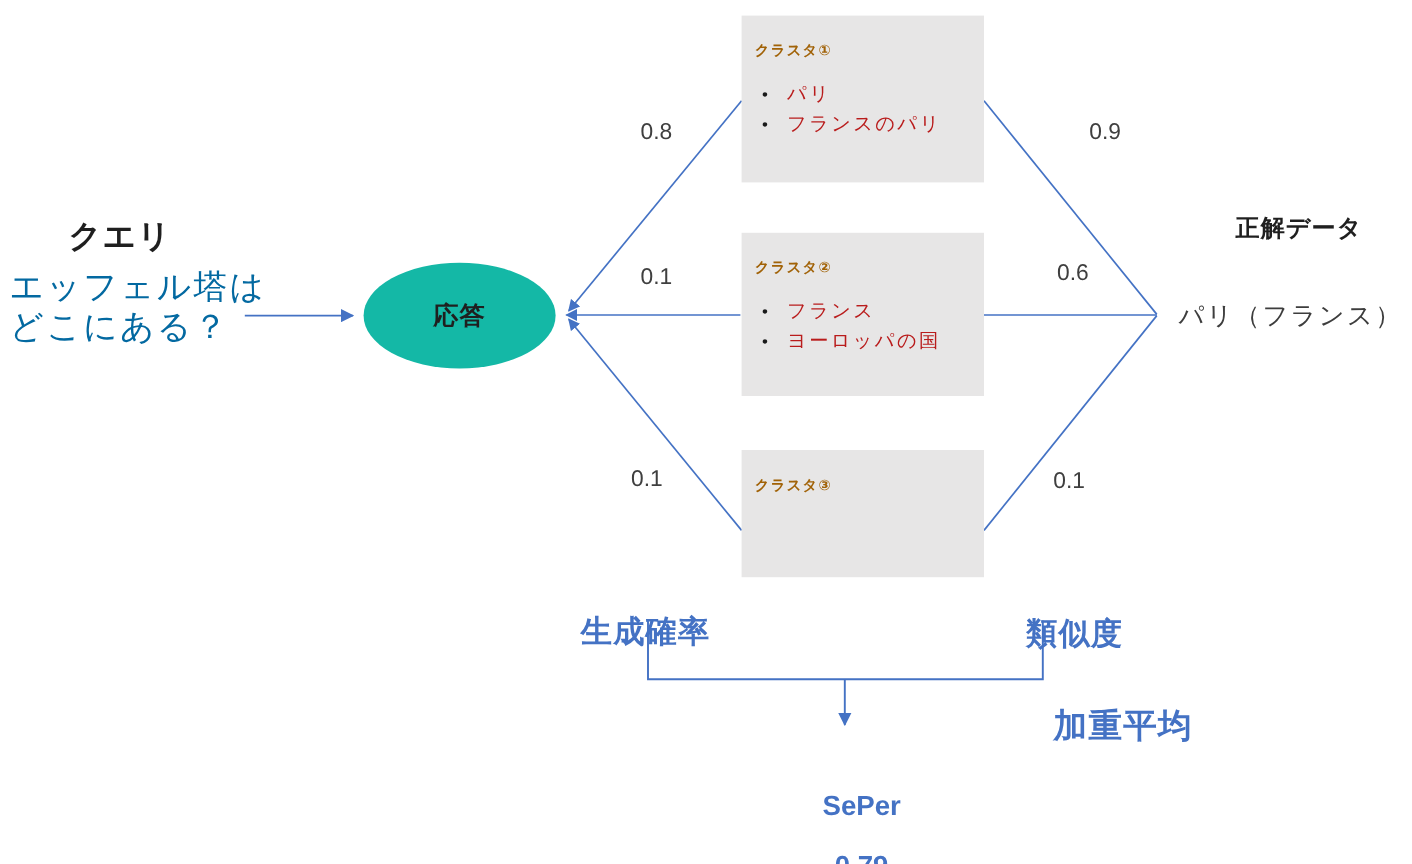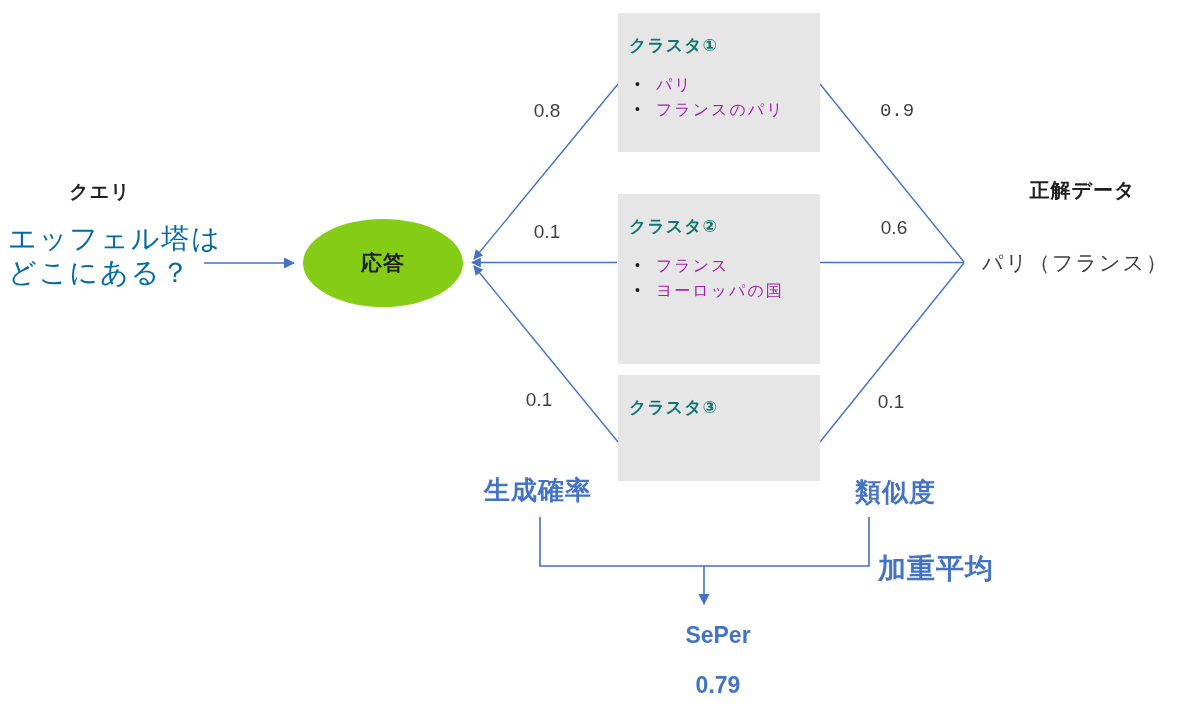--- a/index.html
+++ b/index.html
@@ -9,84 +9,84 @@
     background:#ffffff;
     font-family:"Liberation Sans","DejaVu Sans",sans-serif;
     overflow:hidden;
   }
   #wires{position:absolute;left:0;top:0;z-index:1;}
   .layer{position:absolute;z-index:2;}
 
   
   .query-heading{
     left:40px;top:179px;width:120px;
-    text-align:center;font-size:19px;font-weight:bold;color:#1f1f1f;
+    text-align:center;font-size:27px;font-weight:bold;color:#1f1f1f;
     letter-spacing:1px;
   }
   .query-text{
     left:8px;top:222px;width:240px;
     font-size:28px;line-height:34px;color:#0369a1;letter-spacing:2px;
   }
 
   
   .response-ellipse{
     left:303px;top:219px;width:160px;height:88px;
-    background:#84cc16;border-radius:50%;
+    background:#14b8a6;border-radius:50%;
     display:flex;align-items:center;justify-content:center;
   }
   .response-ellipse span{
     font-size:21px;font-weight:bold;color:#1f1f1f;letter-spacing:1px;
   }
 
   
   .cluster{
     width:202px;height:139px;background:#E7E6E6;
     box-sizing:border-box;padding:21px 8px 0 11px;
   }
   .cluster .title{
-    font-size:17px;font-weight:bold;color:#0f766e;letter-spacing:1px;
+    font-size:12px;font-weight:bold;color:#a16207;letter-spacing:1px;
   }
   .cluster .bullets{margin-top:15px;}
   .bullet{
     display:flex;align-items:flex-start;
-    font-size:16px;line-height:25px;color:#a21caf;letter-spacing:2px;
+    font-size:16px;line-height:25px;color:#b91c1c;letter-spacing:2px;
   }
   .bullet::before{
     content:"\2022";
     color:#1a1a1a;font-size:14px;line-height:25px;
     margin:0 14px 0 6px;
   }
   #cluster-1{left:618px;top:13px;}
-  #cluster-2{left:618px;top:194px;height:170px;}
+  #cluster-2{left:618px;top:194px;height:136px;}
   #cluster-3{left:618px;top:375px;height:106px;}
 
   
   .weight{
     font-size:19px;color:#3f3f3f;
     transform:translate(-50%,-50%);white-space:nowrap;
   }
   #w-gen-1{left:547px;top:111px;}
   #w-gen-2{left:547px;top:232px;}
   #w-gen-3{left:539px;top:400px;}
-  #w-sim-1{left:897px;top:111px;font-family:Liberation Mono, monospace;}
+  #w-sim-1{left:921px;top:111px;}
   #w-sim-2{left:894px;top:228px;}
   #w-sim-3{left:891px;top:402px;}
 
   
   .gt-heading{
     left:1005px;top:177px;width:155px;text-align:center;
     font-size:20px;font-weight:bold;color:#1f1f1f;letter-spacing:1px;
   }
   .gt-text{
     left:982px;top:249px;font-size:21px;color:#3d3d3d;letter-spacing:2px;
     white-space:nowrap;
   }
 
   
-  .blue-label{color:#4472C4;font-weight:bold;white-space:nowrap;}
+  .blue-label{color:#4472C4;font-weight:bold;white-space:nowrap;margin-top:36px;}
   #lbl-genprob{left:484px;top:473px;font-size:26px;letter-spacing:1px;}
   #lbl-sim{left:855px;top:475px;font-size:26px;letter-spacing:1px;}
   #lbl-wavg{left:878px;top:550px;font-size:28px;letter-spacing:1px;}
   #lbl-seper{left:633px;top:622px;width:170px;text-align:center;font-size:23px;}
   #lbl-score{left:633px;top:672px;width:170px;text-align:center;font-size:23px;}
 </style>
 </head>
 <body>
 
 <div id="canvas">

